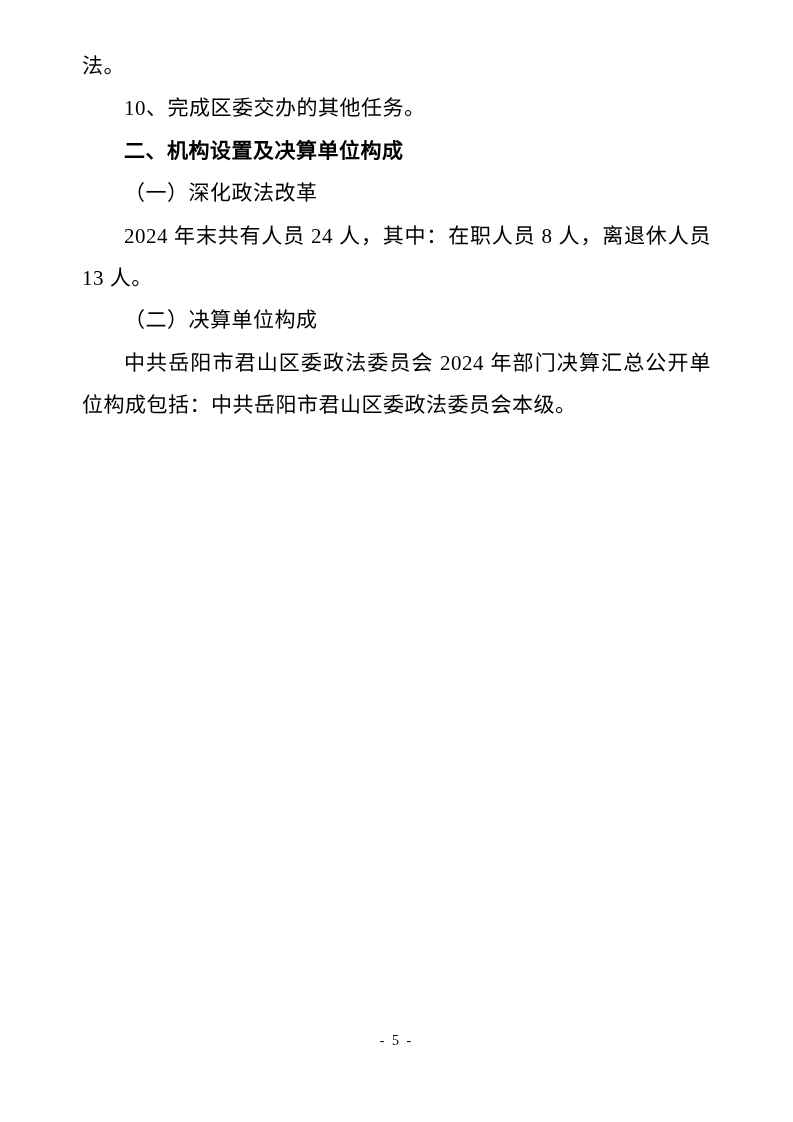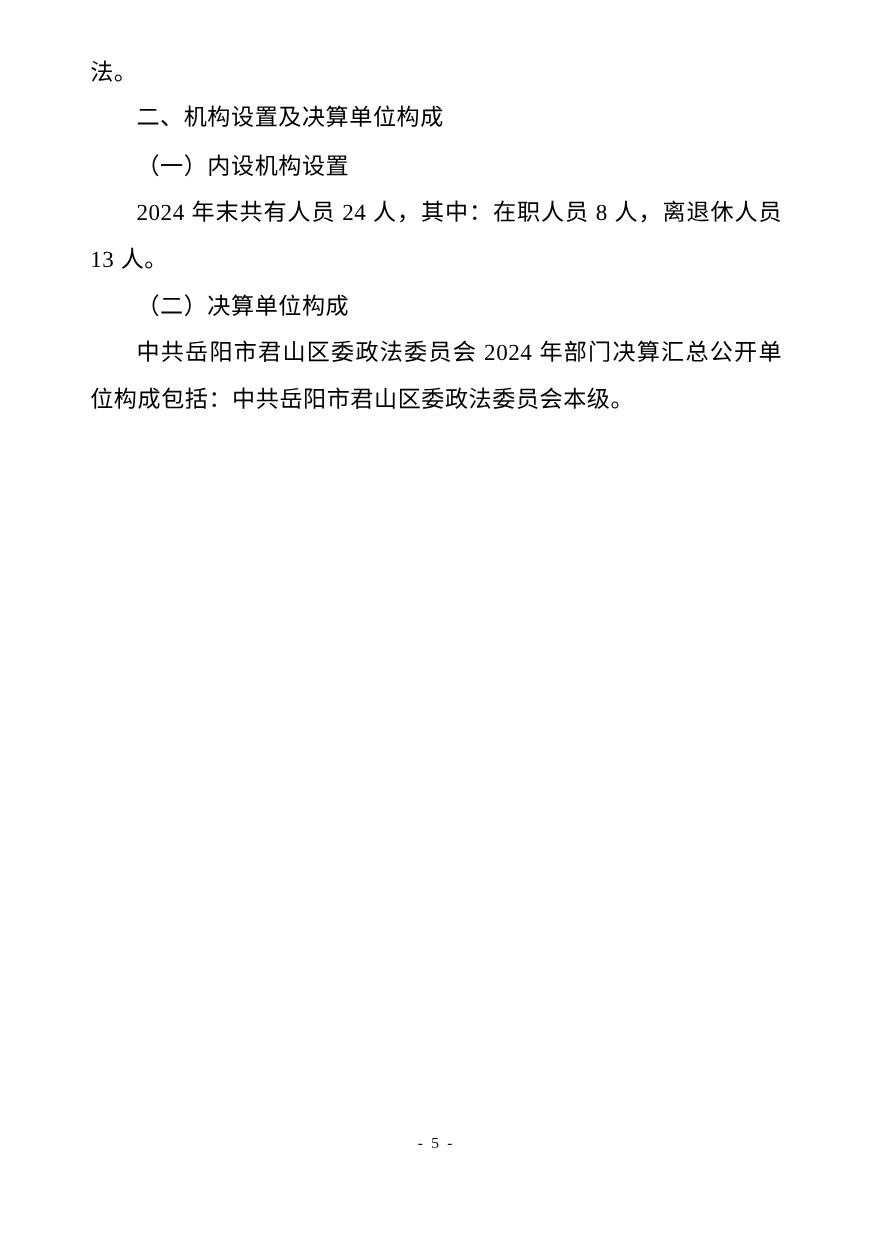--- a/index.html
+++ b/index.html
@@ -29,42 +29,43 @@
   }
   .doc-content p {
     margin: 0;
     padding: 0;
   }
   p.indent {
     text-indent: 2em;
   }
   p.heading {
     font-family: "Liberation Sans", "DejaVu Sans", sans-serif;
-    font-weight: normal;
+    font-weight: bold;
   }
   .page-footer {
     position: absolute;
     top: 1033px;
     left: 0;
     width: 100%;
     text-align: center;
     font-size: 14px;
     letter-spacing: 2px;
     color: #000000;
   }
 </style>
 </head>
 <body>
 
 <div class="page">
 
   <div class="doc-content">
     <p>法。</p>
+    <p class="indent">10、完成区委交办的其他任务。</p>
     <p class="indent heading">二、机构设置及决算单位构成</p>
-    <p class="indent">（一）内设机构设置</p>
+    <p class="indent">（一）深化政法改革</p>
     <p class="indent">2024 年末共有人员 24 人，其中：在职人员 8 人，离退休人员 13 人。</p>
     <p class="indent">（二）决算单位构成</p>
     <p class="indent">中共岳阳市君山区委政法委员会 2024 年部门决算汇总公开单位构成包括：中共岳阳市君山区委政法委员会本级。</p>
   </div>
 
   <div class="page-footer">- 5 -</div>
 
 </div>
 
 </body></html>

